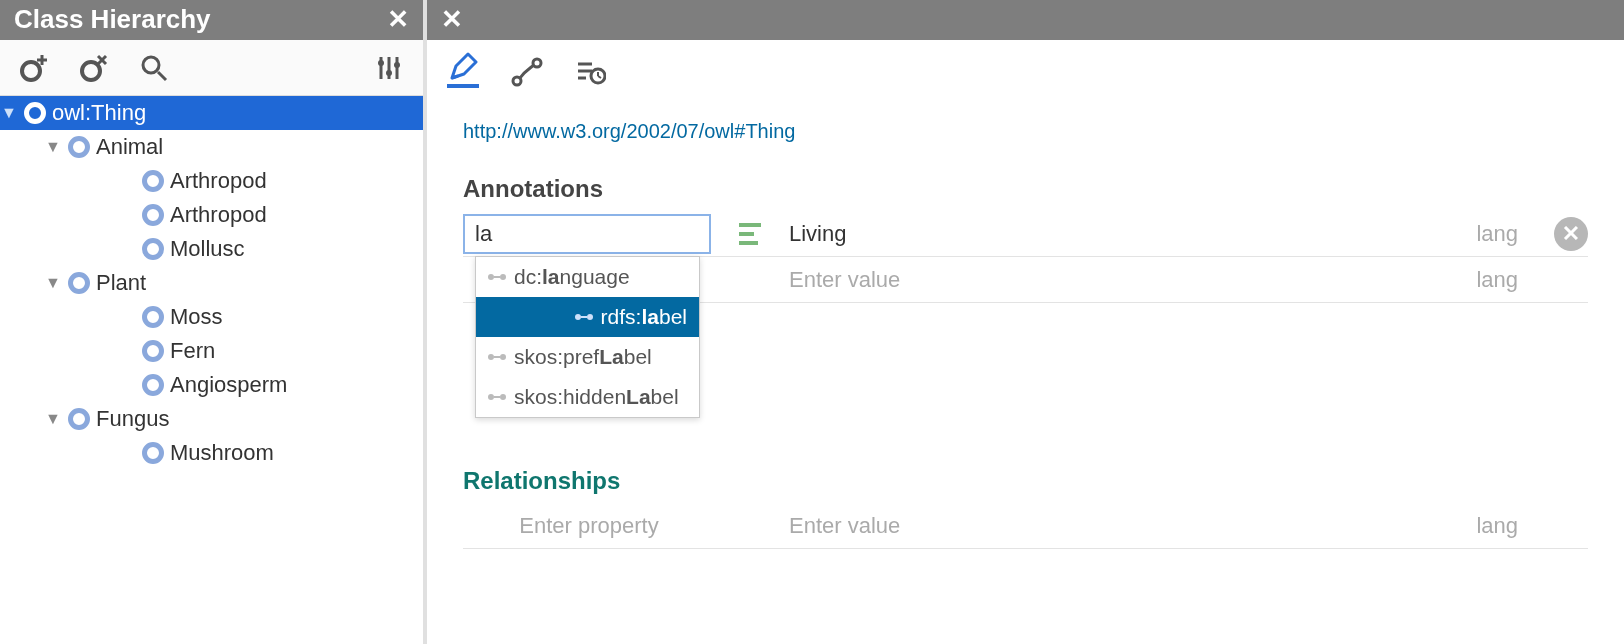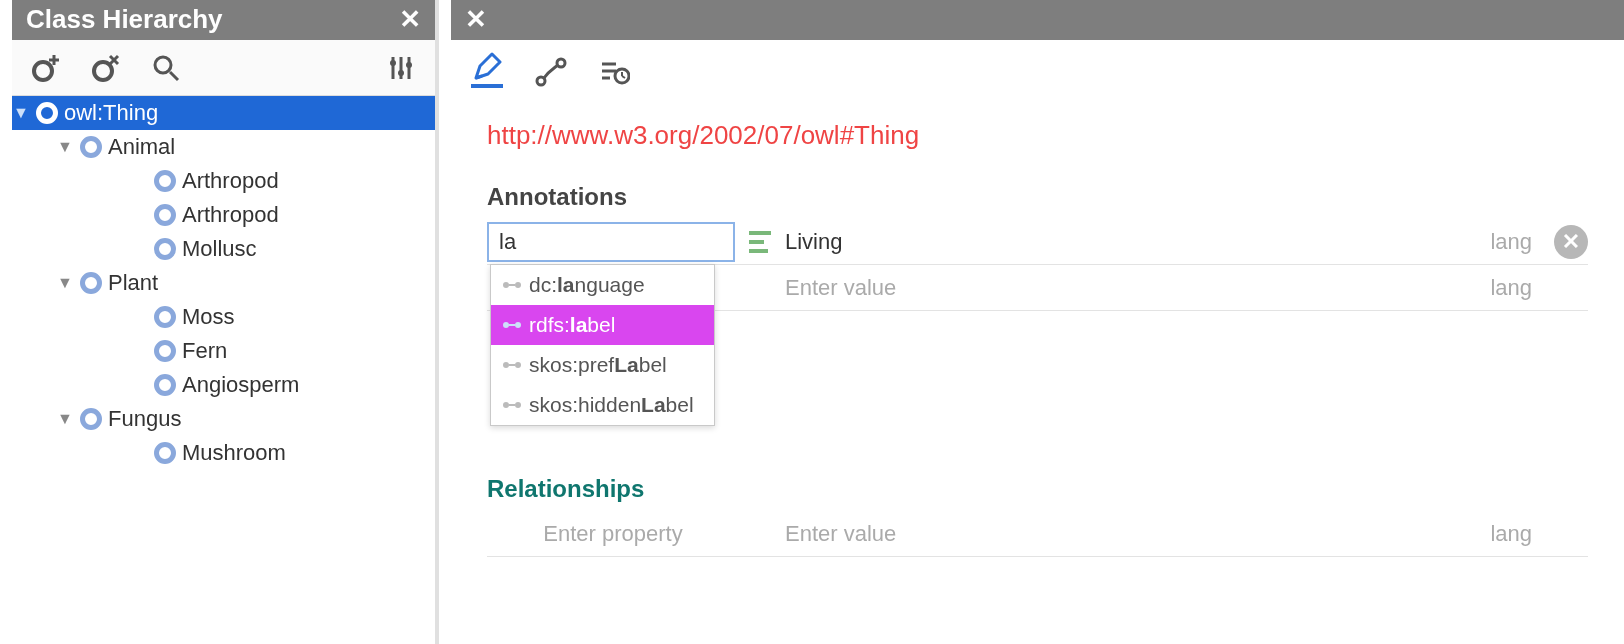--- a/index.html
+++ b/index.html
@@ -11,21 +11,20 @@
     width: 1624px;
     height: 644px;
     overflow: hidden;
     display: flex;
   }
   .panel {
     display: flex;
     flex-direction: column;
     border-right: 4px solid #e0e0e0;
     position: relative;
-    margin-left: 12px;
   }
   .left-panel { width: 427px; }
   .right-panel { flex: 1; border-right: none; }
   .panel-header {
     background: #7e7e7e;
     color: #fff;
     font-size: 26px;
     font-weight: 600;
     padding: 4px 14px 6px 14px;
     display: flex;
@@ -97,27 +96,27 @@
     color: #333;
     overflow: auto;
     position: relative;
   }
   .section-title {
     font-weight: 700;
     font-size: 24px;
     color: #444;
     margin-bottom: 8px;
   }
-  .iri-value { font-size: 26px; color: #ef4444; margin-bottom: 32px; }
+  .iri-value { font-size: 20px; color: #0369a1; margin-bottom: 32px; }
   .ann-section { margin-bottom: 30px; position: relative; }
 
   .ann-row {
     display: flex;
     align-items: center;
-    gap: 14px;
+    gap: 28px;
     border-bottom: 1px solid #e3e3e3;
     padding: 4px 0;
     height: 46px;
   }
   .prop-cell { width: 248px; position: relative; }
   .prop-input {
     width: 100%;
     height: 40px;
     font-size: 22px;
     padding: 4px 10px;
@@ -146,37 +145,37 @@
     display:flex; align-items:center; justify-content:center;
     font-size: 22px; font-weight: 700;
     cursor: pointer; flex-shrink: 0;
   }
   .del-spacer { width: 34px; flex-shrink:0; }
 
   
   .autocomplete {
     position: absolute;
     top: 42px;
-    left: 3px;
+    left: 12px;
     width: 225px;
     background: #fff;
     border: 1px solid #c9c9c9;
     box-shadow: 0 2px 6px rgba(0,0,0,.15);
     z-index: 50;
     font-size: 21px;
   }
   .ac-item {
     padding: 8px 12px;
     display: flex;
     align-items: center;
     gap: 8px;
     cursor: pointer;
     color: #555;
   }
-  .ac-item.selected { background: #d946ef; color: #fff; }
+  .ac-item.selected { background: #0369a1; color: #fff; justify-content: flex-end; }
   .ac-item .ac-icon {
     width: 18px; height: 10px;
     display: flex; align-items: center; justify-content: space-between;
   }
   .ac-item .ac-icon i {
     display:block; width:6px; height:6px; background:#bbb; border-radius:50%;
   }
   .ac-item .ac-icon .bar { width:6px; height:2px; background:#bbb; border-radius:0;}
   .ac-item.selected .ac-icon i, .ac-item.selected .ac-icon .bar { background:#cde0f9; }
   .ac-item b { font-weight: 700; }

